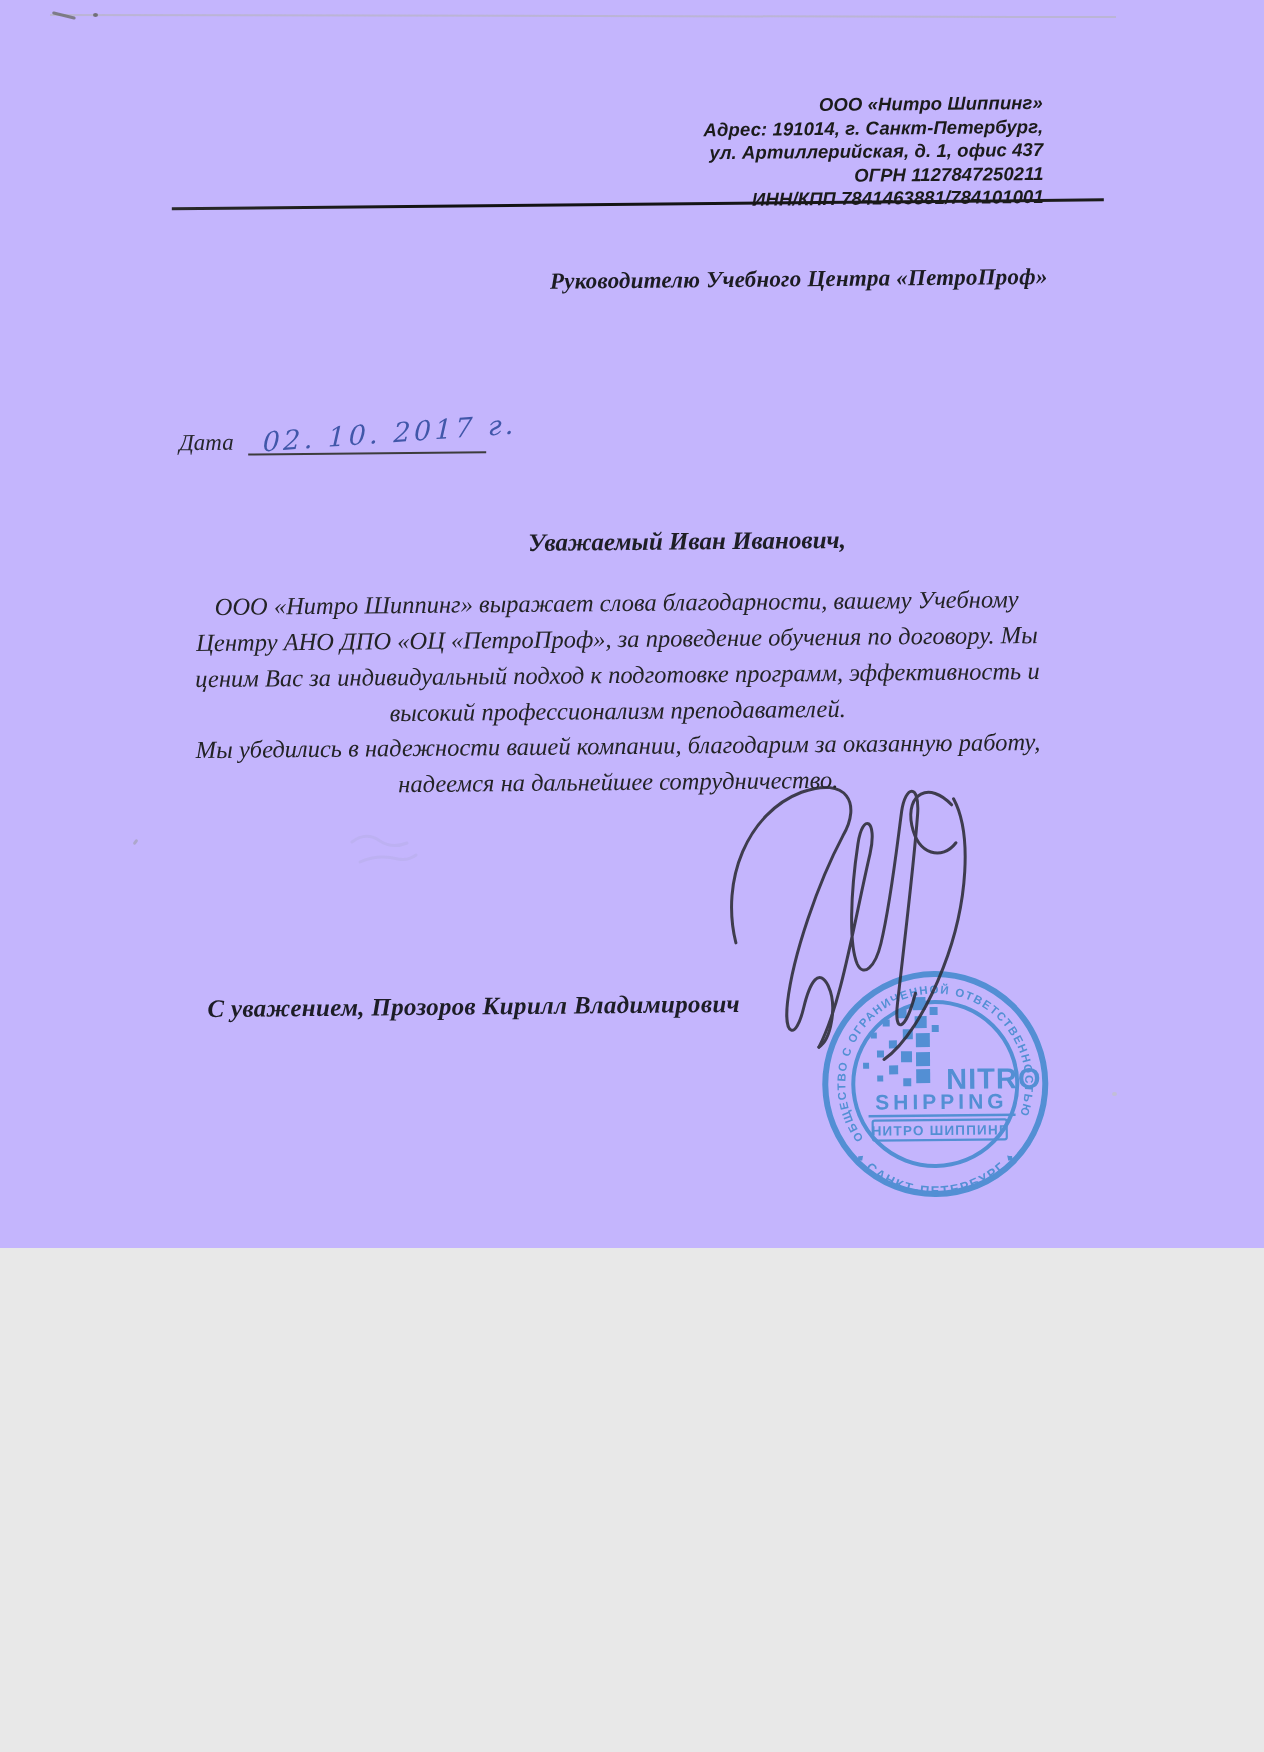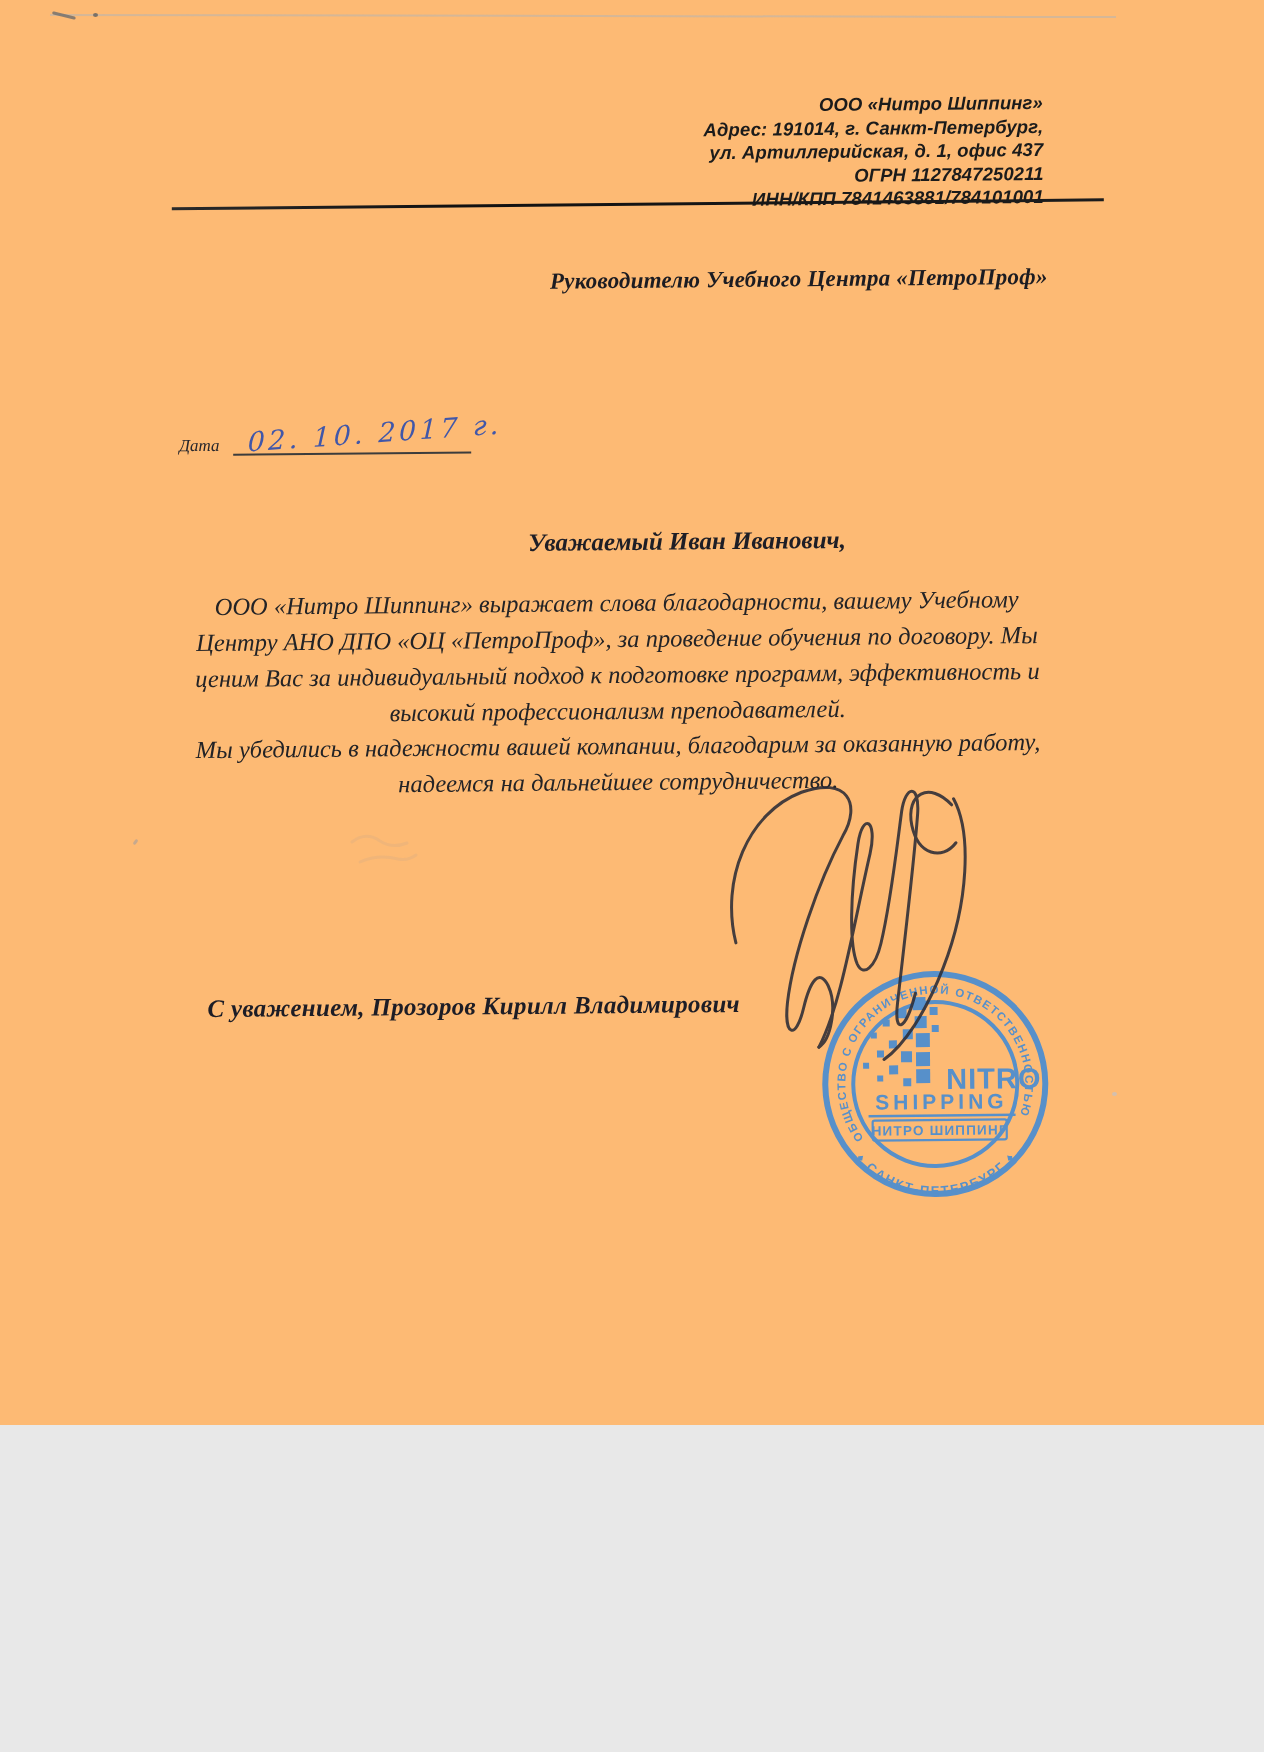--- a/index.html
+++ b/index.html
@@ -1,17 +1,17 @@
 <!DOCTYPE html>
 <html><head>
 <meta charset="utf-8">
 <style>
   html,body{margin:0;padding:0;background:#e8e8e8;}
   .page{
-    position:relative;width:1264px;height:1425px;background:#fdba74;
+    position:relative;width:1264px;height:1248px;background:#c4b5fd;
     overflow:hidden;font-family:"Liberation Serif",serif;
   }
   .letter{position:absolute;inset:0;transform:rotate(-0.55deg);transform-origin:620px 640px;}
 
   
   .company-header{
     position:absolute;top:95px;right:216px;text-align:right;
     font-family:"Liberation Sans",sans-serif;font-style:italic;font-weight:700;
     font-size:18.5px;line-height:23.5px;color:#1b1b1b;letter-spacing:0.1px;
   }
@@ -19,21 +19,21 @@
     position:absolute;left:176px;top:203px;width:932px;height:3px;
     background:linear-gradient(90deg,#2a2a2a,#111 30%,#1c1c1c);
   }
   .recipient{
     position:absolute;top:268px;right:213px;
     font-style:italic;font-weight:700;font-size:23px;color:#1c1c22;letter-spacing:0.2px;
   }
 
   
   .date-row{position:absolute;left:181px;top:414px;display:flex;align-items:flex-end;}
-  .date-label{font-style:italic;font-size:17px;color:#26262c;}
+  .date-label{font-style:italic;font-size:23px;color:#26262c;}
   .date-line{
     position:relative;display:inline-block;width:238px;height:36px;margin-left:14px;
     border-bottom:2.5px solid #3c3c3c;
   }
   .date-hand{
     position:absolute;left:14px;bottom:-4px;white-space:nowrap;
     font-family:"DejaVu Serif",serif;font-style:italic;font-size:27px;
     color:#4157a9;letter-spacing:3.5px;transform:rotate(-3.5deg) skewX(-6deg);
     transform-origin:left bottom;
   }

